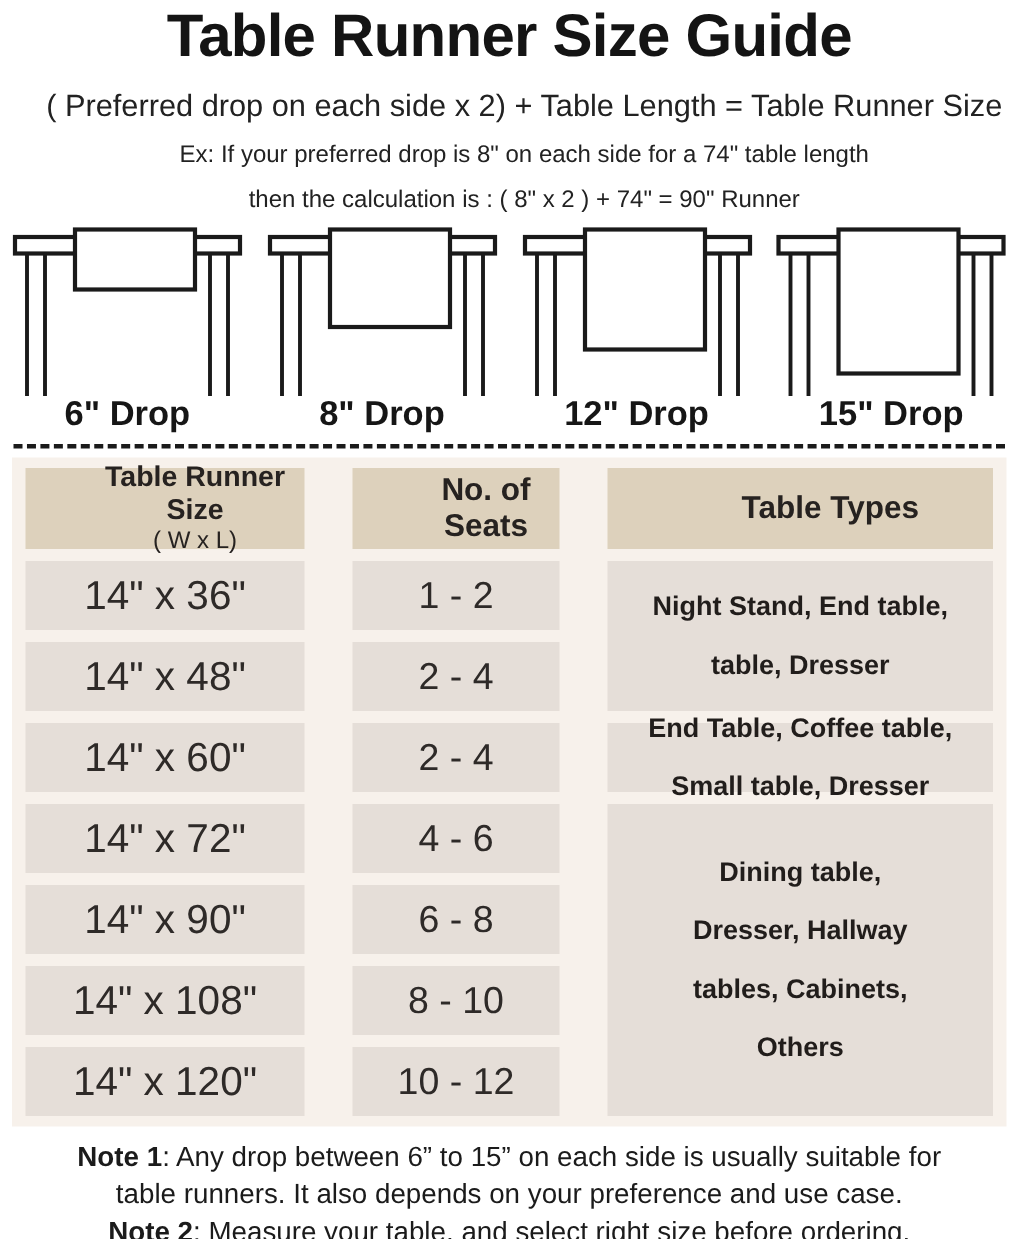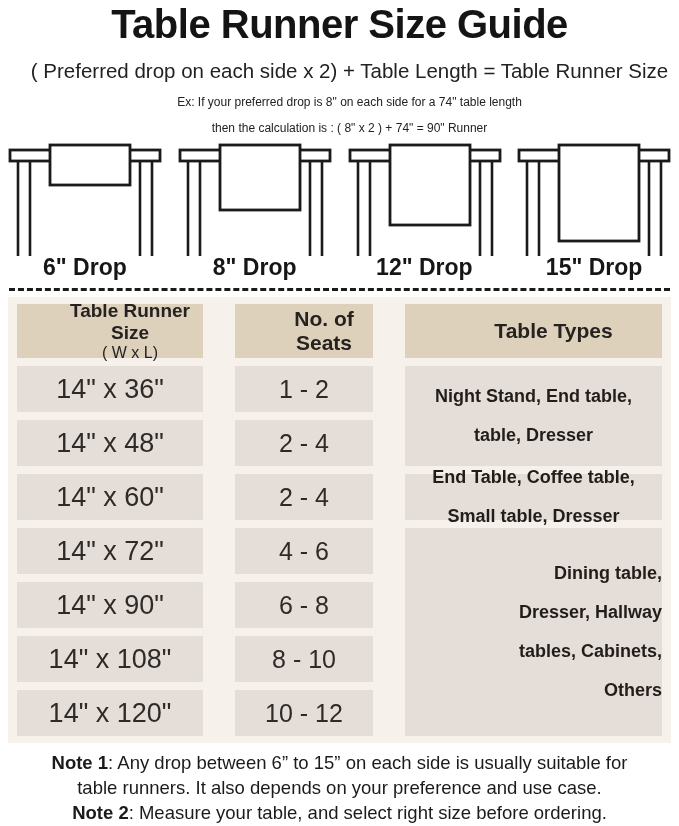--- a/index.html
+++ b/index.html
@@ -23,21 +23,21 @@
     margin: 2px 0 8px 0;
     color: #141414;
   }
   .sub-line {
     text-align: center;
     font-size: 20.5px;
     color: #222222;
     margin: 12px 0 7px 0;
     padding-left: 20px;
   }
-  .sub-line.small { font-size: 12px; }
+  .sub-line.small { font-size: 16px; }
 
   
   .illos {
     display: flex;
     margin: 2px 0 0 0;
   }
   .illo {
     width: 169.75px;
     text-align: center;
   }
@@ -208,21 +208,21 @@
     <div class="dcell seats" style="grid-column:2; grid-row:8;">10 - 12</div>
 
     <div class="tcell" style="grid-column:3; grid-row:2/4;">
       <span>Night Stand, End table,</span>
       <span>table, Dresser</span>
     </div>
     <div class="tcell" style="grid-column:3; grid-row:4/5;">
       <span>End Table, Coffee table,</span>
       <span>Small table, Dresser</span>
     </div>
-    <div class="tcell" style="grid-column:3; grid-row:5/9;align-items:flex-end;">
+    <div class="tcell" style="grid-column:3; grid-row:5/9;">
       <span>Dining table,</span>
       <span>Dresser, Hallway</span>
       <span>tables, Cabinets,</span>
       <span>Others</span>
     </div>
 
   </div>
 
   <div class="notes">
     <div><b>Note 1</b><span>: Any drop between 6” to 15” on each side is usually suitable for</span></div>

